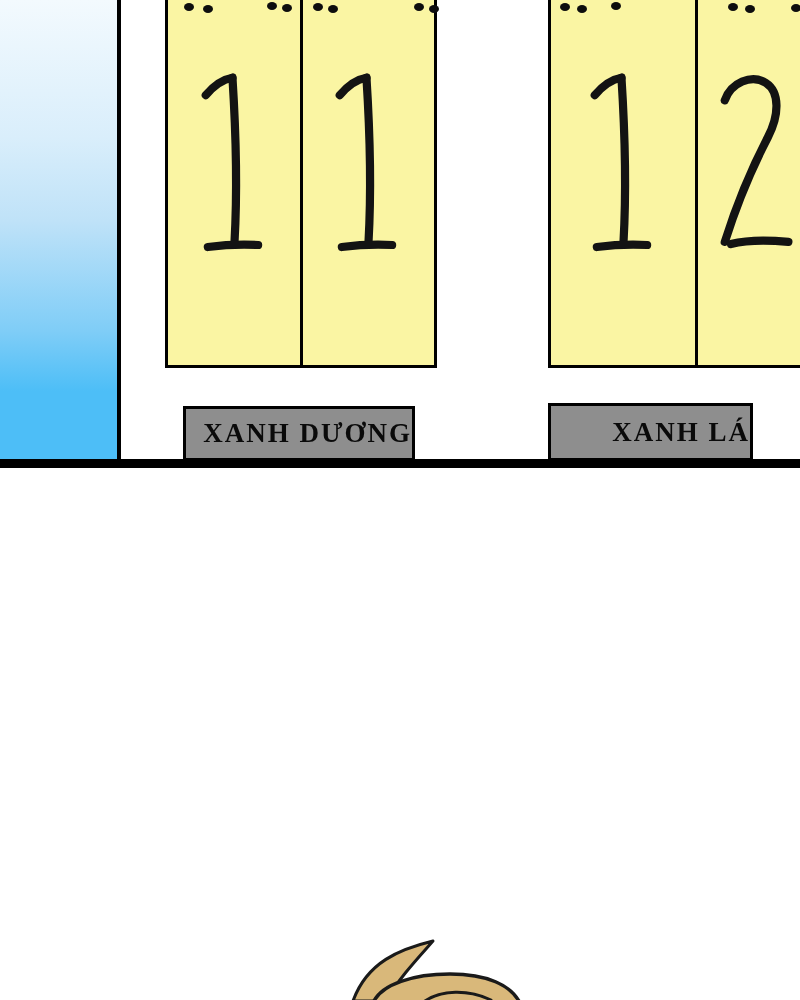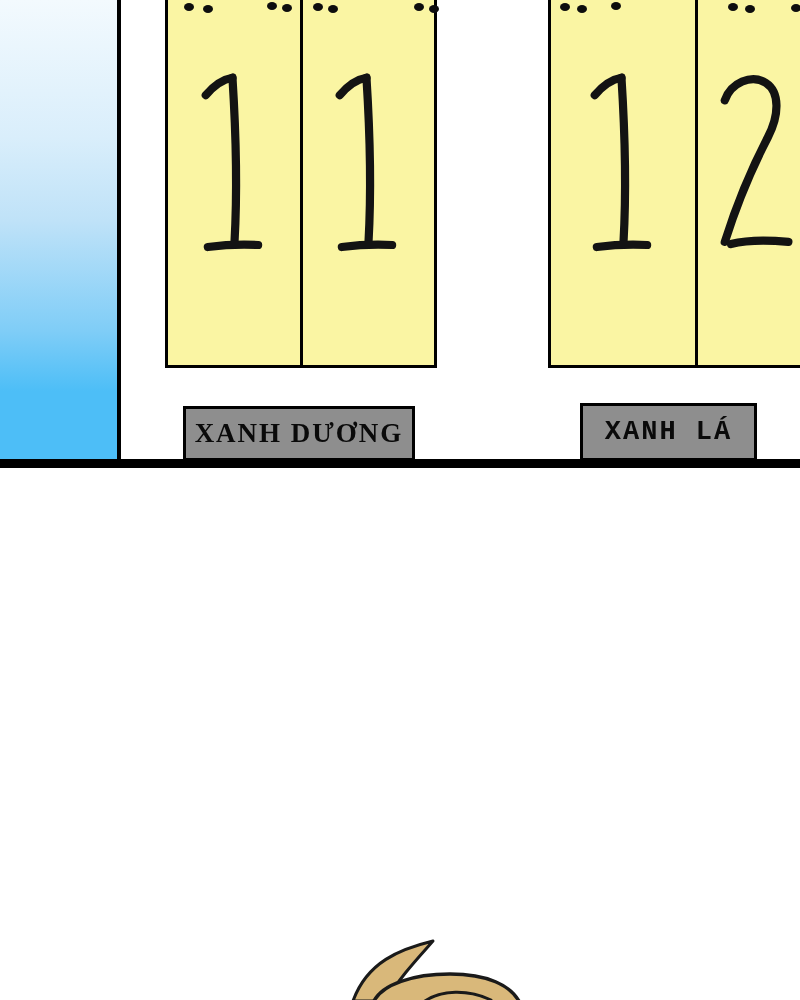--- a/index.html
+++ b/index.html
@@ -27,26 +27,26 @@
   .group-2 .card-half.divided{flex:none;width:147px;}
   .digit-svg{
     position:absolute;left:50%;top:72px;transform:translateX(-50%);
     width:118px;height:212px;overflow:visible;
   }
   
   .dot{position:absolute;width:10px;height:8px;background:#0d0d0d;border-radius:50%;}
   
   .team-label{
     position:absolute;background:#8e8e8e;border:3px solid #000;box-sizing:border-box;
-    display:flex;align-items:center;justify-content:center;
+    display:flex;align-items:center;justify-content:flex-end;
     color:#0a0a0a;font-weight:bold;font-size:27px;letter-spacing:2px;
     font-family:"Liberation Serif",serif;white-space:nowrap;
   }
   .label-1{left:183px;top:406px;width:232px;height:55px;}
-  .label-2{left:580px;top:403px;width:177px;height:58px;font-family:Liberation Mono, monospace;}
+  .label-2{left:548px;top:403px;width:205px;height:58px;}
   
   .head-svg{position:absolute;left:330px;top:930px;width:212px;height:70px;overflow:visible;}
 </style>
 </head>
 <body>
 
 <div class="canvas">
 
   <div class="sky-panel"></div>
   <div class="sky-border"></div>

